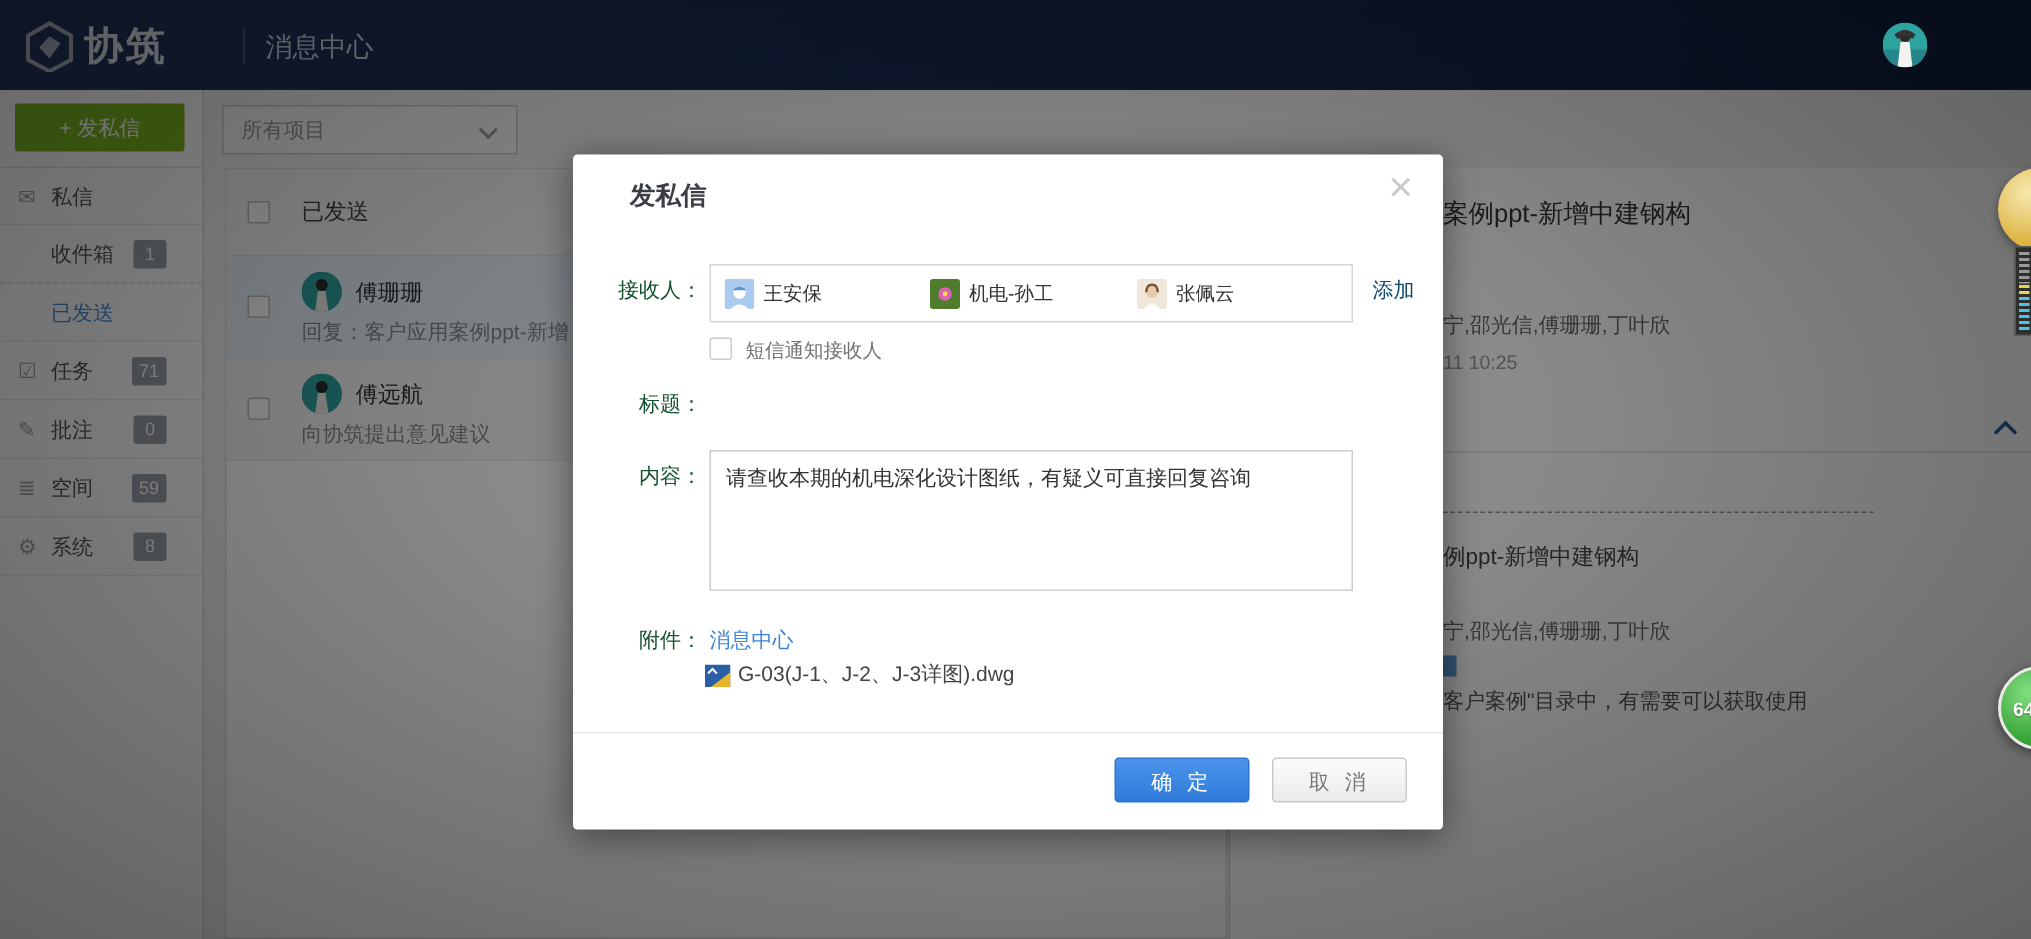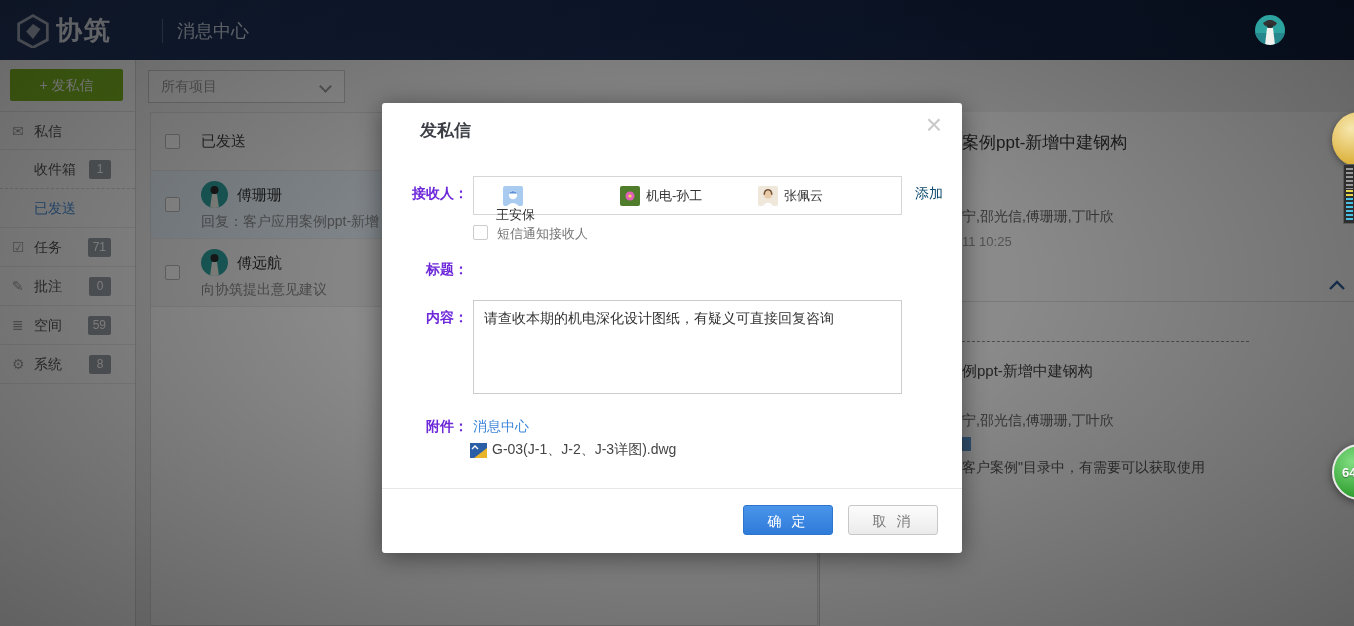--- a/index.html
+++ b/index.html
@@ -90,27 +90,27 @@
     box-shadow:0 2px 8px rgba(0,0,0,0.5); cursor:pointer; }
   .fb-count { position:absolute; left:8px; top:19px; color:#fff; font-size:13px; font-weight:bold;
     text-shadow:0 1px 1px rgba(0,0,0,0.4); }
 
   
   .dialog { position:absolute; left:382px; top:103px; width:580px; height:450px; background:#ffffff;
     border-radius:3px; box-shadow:0 4px 24px rgba(0,0,0,0.45); z-index:20; }
   .dlg-title { position:absolute; left:38px; top:16px; font-size:17px; font-weight:bold; color:#3b3f45; }
   .dlg-close { position:absolute; right:20px; top:8px; font-size:28px; color:#c9c9c9; cursor:pointer;
     line-height:28px; font-weight:normal; }
-  .dlg-label { position:absolute; right:494px; font-size:14px; color:#6d28d9; white-space:nowrap;font-weight:bold; }
+  .dlg-label { position:absolute; right:494px; font-size:14px; color:#14532d; white-space:nowrap; }
   .lbl-recipients { top:82px; } .lbl-subject { top:158px; } .lbl-content { top:206px; } .lbl-attach { top:315px; }
   .recipients-box { position:absolute; left:91px; top:73px; width:429px; height:39px; border:1px solid #d6d6d6; }
   .recipient { position:absolute; top:9px; display:flex; align-items:center; cursor:default; }
   .recipient .rc-avatar { width:20px; height:20px; border-radius:2px; overflow:hidden; margin-right:6px; }
   .recipient .rc-name { font-size:13px; color:#333; white-space:nowrap; }
-  .rc-0 { left:22px;flex-direction:column; } .rc-1 { left:146px; } .rc-2 { left:284px; }
+  .rc-0 { left:9px; } .rc-1 { left:146px; } .rc-2 { left:284px; }
   .add-link { position:absolute; left:533px; top:82px; font-size:14px; color:#0c4a6e; cursor:pointer; }
   .sms-checkbox { position:absolute; left:91px; top:122px; width:15px; height:15px; border:1px solid #ccc;
     border-radius:2px; background:#fff; cursor:pointer; }
   .sms-label { position:absolute; left:115px; top:122px; font-size:13px; color:#737373; }
   .subject-input { position:absolute; left:91px; top:147px; width:429px; height:33px; border:1px solid #ccc;
     padding:0 10px; font-size:14px; color:#333; font-family:inherit; outline:none; }
   .content-area { position:absolute; left:91px; top:197px; width:429px; height:94px; border:1px solid #ccc;
     padding:7px 10px; font-size:14px; color:#333; font-family:inherit; resize:none; outline:none; line-height:1.5; }
   .attach-link { position:absolute; left:91px; top:315px; font-size:14px; color:#3d85d9; cursor:pointer; }
   .file-row { position:absolute; left:88px; top:338px; display:flex; align-items:center; cursor:pointer; }

